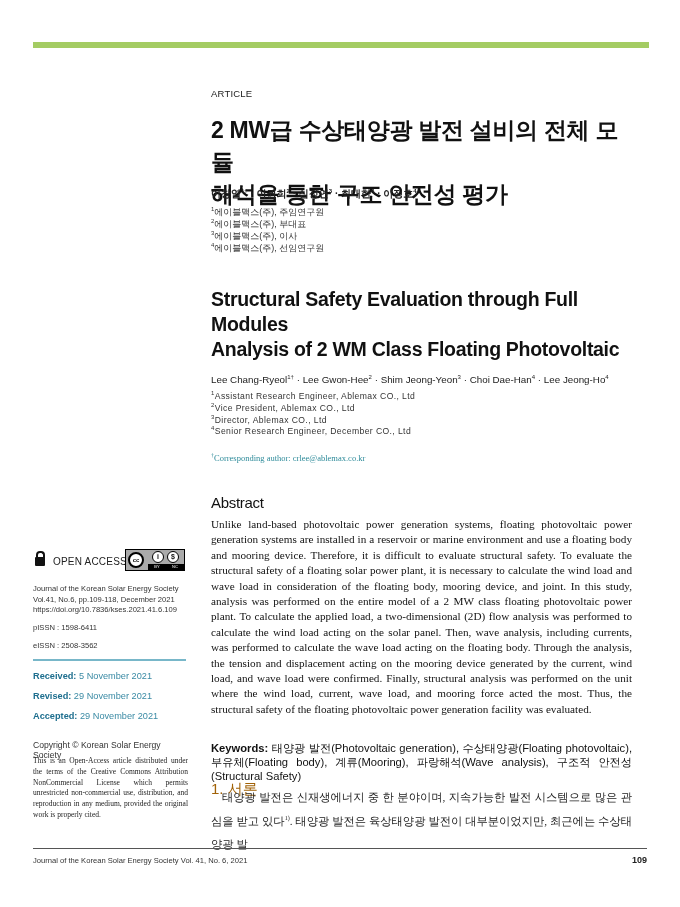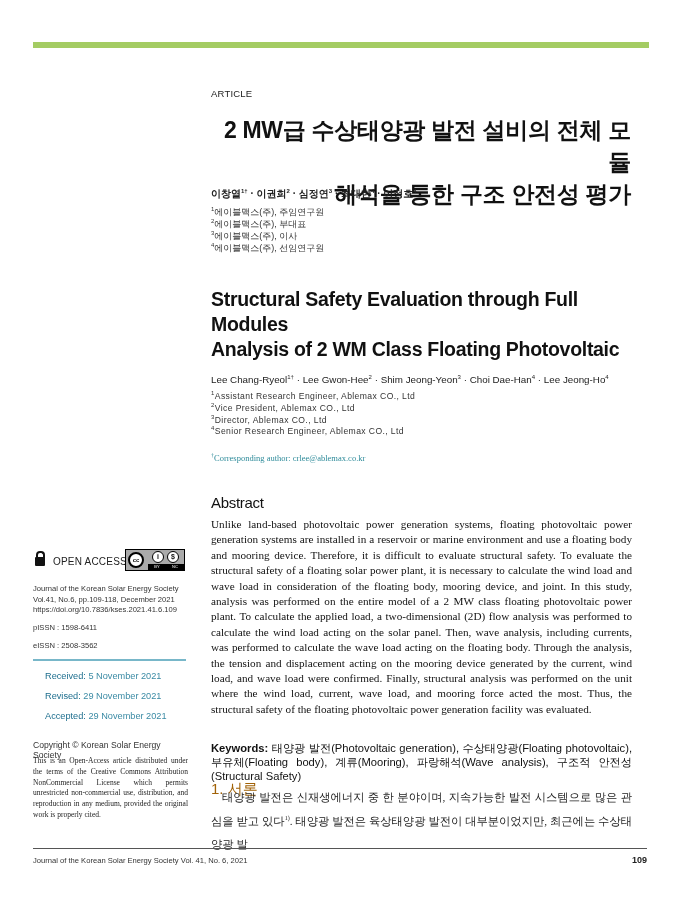--- a/index.html
+++ b/index.html
@@ -1,19 +1,19 @@
 <!DOCTYPE html>
 <html><head>
   <meta charset="utf-8">
   <style>
     html, body { margin: 0; padding: 0; background: #ffffff; }
     body { width: 680px; height: 907px; position: relative; overflow: hidden; color: #111; font-family: "Liberation Sans", sans-serif; }
     .top-bar { position: absolute; left: 33px; top: 42px; width: 616px; height: 6px; background: #a4cc63; }
     .article-tag { position: absolute; left: 211px; top: 88px; font-size: 9.5px; letter-spacing: 0.2px; color: #222; }
-    .kr-title { position: absolute; left: 211px; top: 114px; width: 420px; font-size: 23px; line-height: 32px; font-weight: bold; color: #111; letter-spacing: -0.3px; text-align: right; }
+    .kr-title { position: absolute; left: 211px; top: 114px; width: 420px; font-size: 23px; line-height: 32px; font-weight: bold; color: #111; letter-spacing: -0.3px; }
     .kr-authors { position: absolute; left: 211px; top: 187px; font-size: 10px; font-weight: bold; color: #222; }
     .kr-affils { position: absolute; left: 211px; top: 206px; font-size: 9px; line-height: 12px; color: #333; }
     sup { font-size: 6px; vertical-align: super; line-height: 0; }
     .en-title { position: absolute; left: 211px; top: 287px; width: 440px; font-size: 19.5px; line-height: 25px; font-weight: bold; color: #111; letter-spacing: -0.3px; }
     .en-authors { position: absolute; left: 211px; top: 374px; font-size: 9.8px; color: #222; }
     .en-affils { position: absolute; left: 211px; top: 391px; font-size: 8.6px; line-height: 11.8px; color: #333; letter-spacing: 0.4px; }
     .corresponding { position: absolute; left: 211px; top: 453px; font-size: 8.5px; color: #2e8b9a; font-family: "Liberation Serif", serif; }
     .abstract-head { position: absolute; left: 211px; top: 494px; font-size: 15px; color: #111; letter-spacing: -0.3px; }
     .abstract-body { position: absolute; left: 211px; top: 517px; width: 421px; font-family: "Liberation Serif", serif; font-size: 11.2px; line-height: 15.4px; text-align: justify; color: #111; }
     .keywords { position: absolute; left: 211px; top: 741px; width: 421px; font-family: Liberation Sans, sans-serif; font-size: 11.2px; line-height: 14px; text-align: justify; color: #111; }
@@ -29,21 +29,21 @@
     .cc-badge .cc { position: absolute; left: 2px; top: 2px; width: 16px; height: 16px; border: 2px solid #000; border-radius: 50%; background: #fff; font-size: 6px; font-weight: bold; line-height: 13px; text-align: center; box-sizing: border-box; }
     .cc-badge .by, .cc-badge .nc { position: absolute; top: 1px; width: 12px; height: 12px; border: 1.5px solid #000; border-radius: 50%; background: #fff; box-sizing: border-box; font-size: 7px; line-height: 9px; text-align: center; font-weight: bold; }
     .cc-badge .by { left: 26px; }
     .cc-badge .nc { left: 41px; }
     .cc-badge .strip { position: absolute; left: 22px; bottom: 0; width: 36px; height: 6px; background: #000; color: #fff; font-size: 4px; line-height: 6px; display: flex; justify-content: space-around; }
     .journal-info { position: absolute; left: 0; top: 34px; font-size: 7.6px; line-height: 10.5px; color: #333; }
     .pissn { position: absolute; left: 0; top: 73px; font-size: 7.6px; color: #333; text-align: center; }
     .eissn { position: absolute; left: 0; top: 91px; font-size: 7.6px; color: #333; }
     .side-rule { position: absolute; left: 0; top: 109px; width: 153px; height: 2px; background: #78b7c9; }
     .date-row { position: absolute; left: 0; font-size: 9.2px; color: #1d6e8e; }
-    .date-row .lbl { font-weight: normal; color: #1d6e8e; margin-left: 12px; }
+    .date-row .lbl { font-weight: bold; color: #1d6e8e; }
     .date-row .val { color: #3a8aa4; }
     .copyright { position: absolute; left: 0; top: 240px; font-size: 8.6px; color: #333; }
     .license { position: absolute; left: 0; top: 256px; width: 155px; font-family: "Liberation Serif", serif; font-size: 7.5px; line-height: 10.8px; text-align: justify; color: #222; }
     .footer-rule { position: absolute; left: 33px; top: 848px; width: 614px; height: 1px; background: #555; }
     .footer-left { position: absolute; left: 33px; top: 856px; font-size: 7.6px; color: #333; }
     .footer-right { position: absolute; left: 620px; top: 855px; font-size: 9px; font-weight: bold; color: #222; width: 27px; text-align: right; }
   </style>
 </head>
 <body>
 
@@ -72,21 +72,21 @@
 </div>
 
 <div class="en-authors">
   <span>Lee Chang-Ryeol</span><sup>1†</sup><span> · </span><span>Lee Gwon-Hee</span><sup>2</sup><span> · </span><span>Shim Jeong-Yeon</span><sup>3</sup><span> · </span><span>Choi Dae-Han</span><sup>4</sup><span> · </span><span>Lee Jeong-Ho</span><sup>4</sup>
 </div>
 
 <div class="en-affils">
   <div><sup>1</sup><span>Assistant Research Engineer, Ablemax CO., Ltd</span></div>
   <div><sup>2</sup><span>Vice President, Ablemax CO., Ltd</span></div>
   <div><sup>3</sup><span>Director, Ablemax CO., Ltd</span></div>
-  <div><sup>4</sup><span>Senior Research Engineer, Ablemax CO., Ltd</span></div>
+  <div><sup>4</sup><span>Senior Research Engineer, December CO., Ltd</span></div>
 </div>
 
 <div class="corresponding">
   <sup>†</sup><span>Corresponding author: crlee@ablemax.co.kr</span>
 </div>
 
 <div class="abstract-head">Abstract</div>
 <div class="abstract-body">Unlike land-based photovoltaic power generation systems, floating photovoltaic power generation systems are installed in a reservoir or marine environment and use a floating body and mooring device. Therefore, it is difficult to evaluate structural safety. To evaluate the structural safety of a floating solar power plant, it is necessary to calculate the wind load and wave load in consideration of the floating body, mooring device, and joint. In this study, analysis was performed on the entire model of a 2 MW class floating photovoltaic power plant. To calculate the applied load, a two-dimensional (2D) flow analysis was performed to calculate the wind load acting on the solar panel. Then, wave analysis, including currents, was performed to calculate the wave load acting on the floating body. Through the analysis, the tension and displacement acting on the mooring device generated by the current, wind load, and wave load were confirmed. Finally, structural analysis was performed on the unit where the wind load, current, wave load, and mooring force acted the most. Thus, the structural safety of the floating photovoltaic power generation facility was evaluated.</div>
 
 <div class="keywords">

